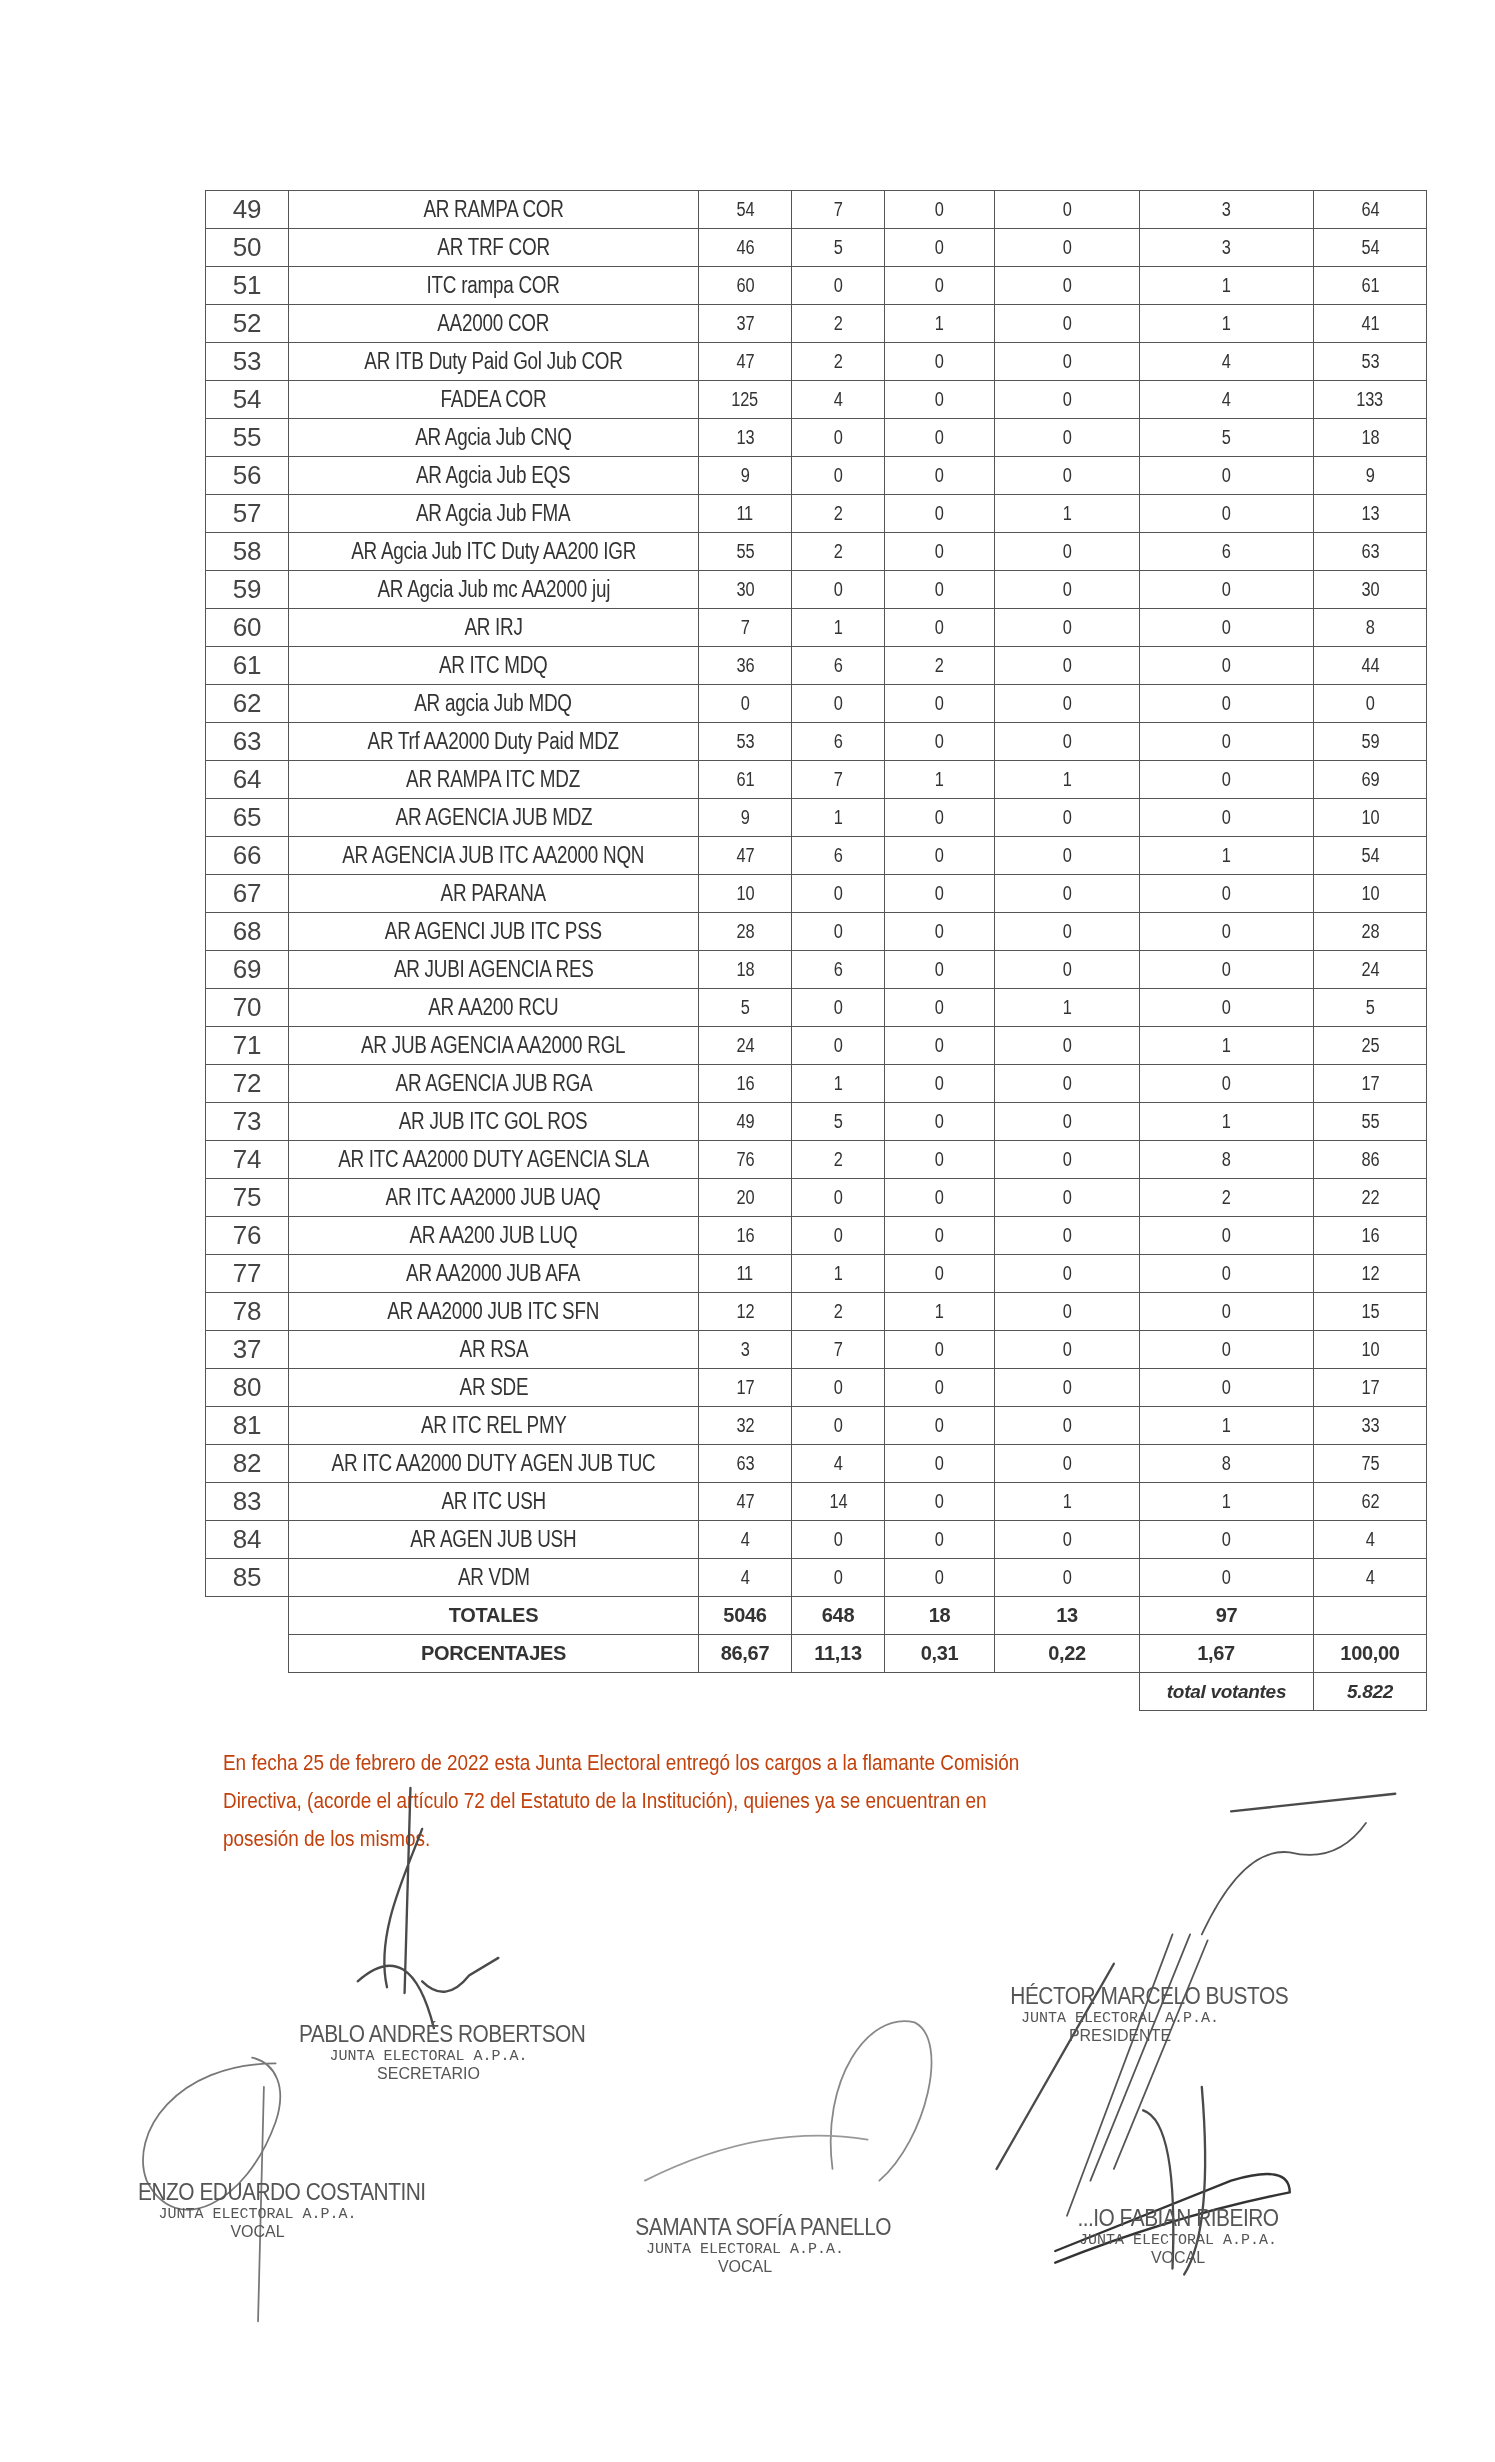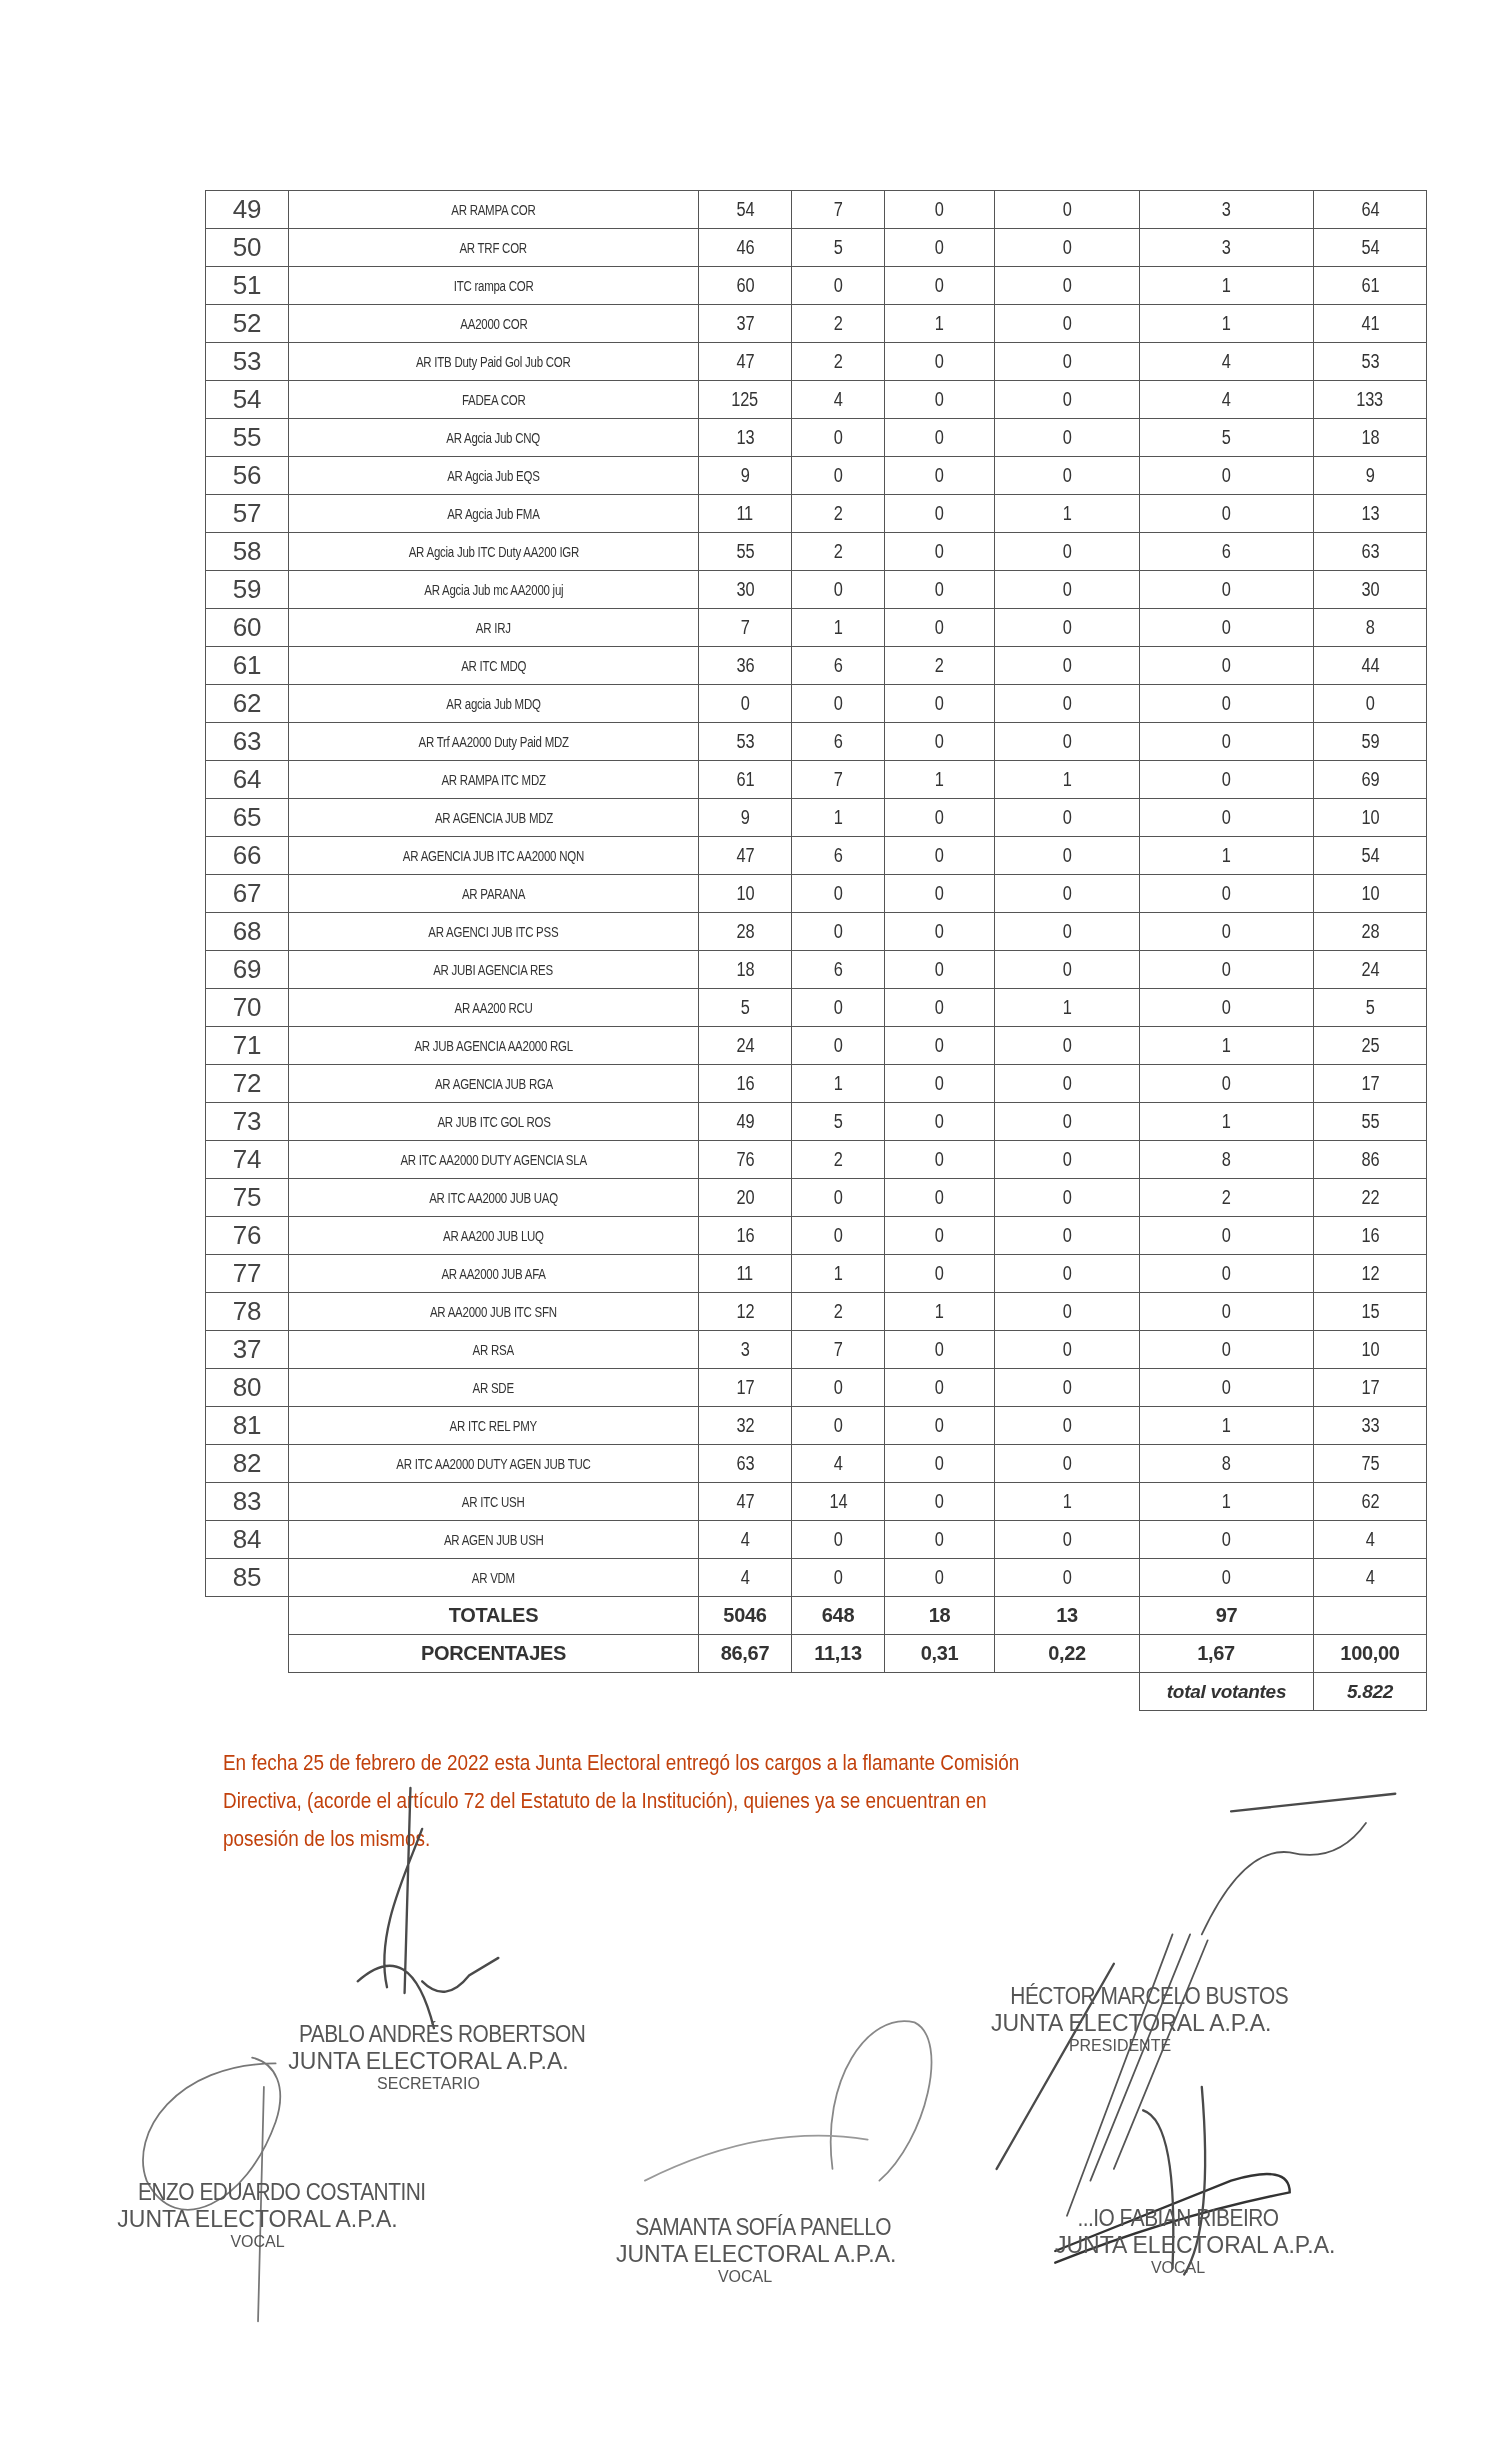--- a/index.html
+++ b/index.html
@@ -15,21 +15,21 @@
     border-collapse:collapse; table-layout:fixed;
     font-family:"Liberation Sans Narrow","Liberation Sans", sans-serif;
     margin-top:16px;
   }
   table.results td {
     border:1.2px solid #555; height:35px; padding:0; text-align:center;
     vertical-align:middle; font-size:19.3px; color:#333; letter-spacing:-0.3px;
   }
   table.results tr { height:38px; }
   table.results td.num { font-size:26px; color:#444; }
-  table.results td.name { font-size:14px; transform-origin:center; }
+  table.results td.name { font-size:23px; transform-origin:center; }
   table.results td.name span { display:inline-block; transform:scaleX(0.82); white-space:nowrap; }
   table.results td.val span { display:inline-block; transform:scaleX(0.85); }
   col.c-num { width:83px; } col.c-name { width:410px; }
   col.c-a { width:93px; } col.c-b { width:93px; } col.c-c { width:110px; }
   col.c-d { width:145px; } col.c-e { width:174px; } col.c-f { width:113px; }
 
   table.results tr.totals td, table.results tr.pct td { font-weight:bold; font-style:normal; font-size:20px; }
   table.results tr.pct td { }
   table.results td.blank-left { border:none; border-top:1.2px solid #555; }
   table.results td.right { padding-right:21px; }
@@ -39,21 +39,21 @@
   
   .closing {
     position:absolute; left:223px; top:1744px; width:1055px;
     font-size:22px; line-height:38px; color:#c2410c;
   }
   .closing span { display:inline-block; transform:scaleX(0.86); transform-origin:left; white-space:nowrap; }
 
   
   .stamp { position:absolute; text-align:center; color:#555; font-family:"Liberation Sans", sans-serif; }
   .stamp .name { font-size:24.6px; letter-spacing:-0.6px; transform:scaleX(0.85); display:block; white-space:nowrap; }
-  .stamp .org { font-size:23px; white-space:nowrap; display:block; }
+  .stamp .org { font-size:15px; white-space:nowrap; display:block;font-family:Liberation Mono, monospace; }
   .stamp .role { font-size:16px; white-space:nowrap; display:block; }
 
   .sig { position:absolute; left:0; top:0; pointer-events:none; }
 </style>
 </head>
 <body>
 
 <div class="page">
 
   <table class="results">

